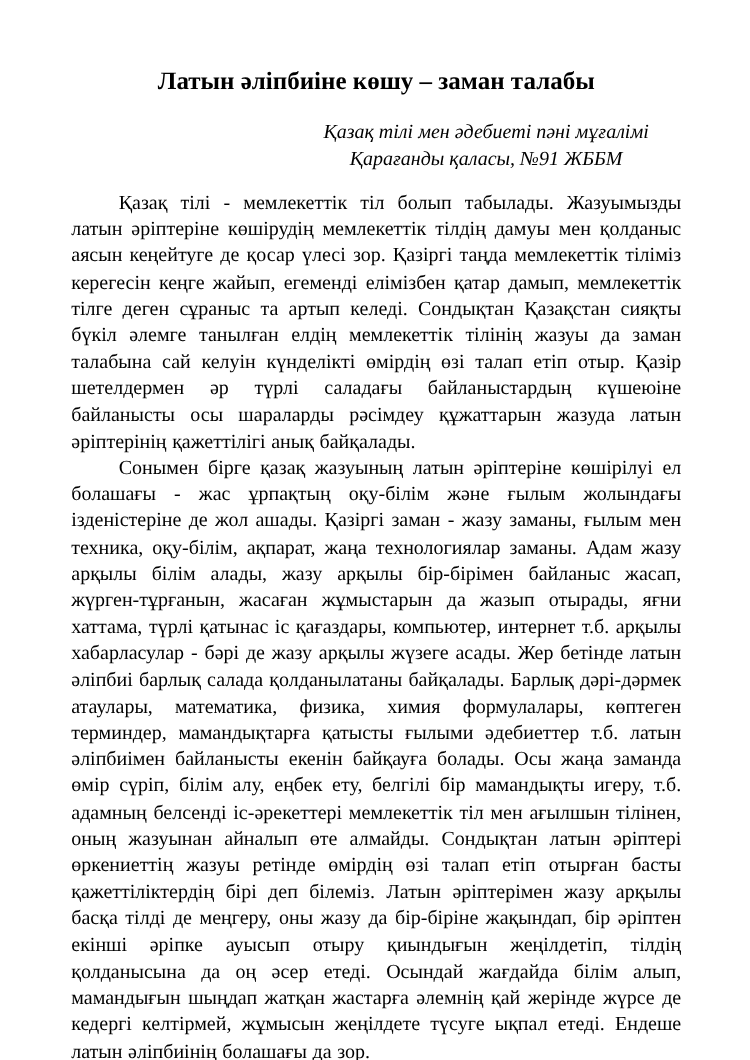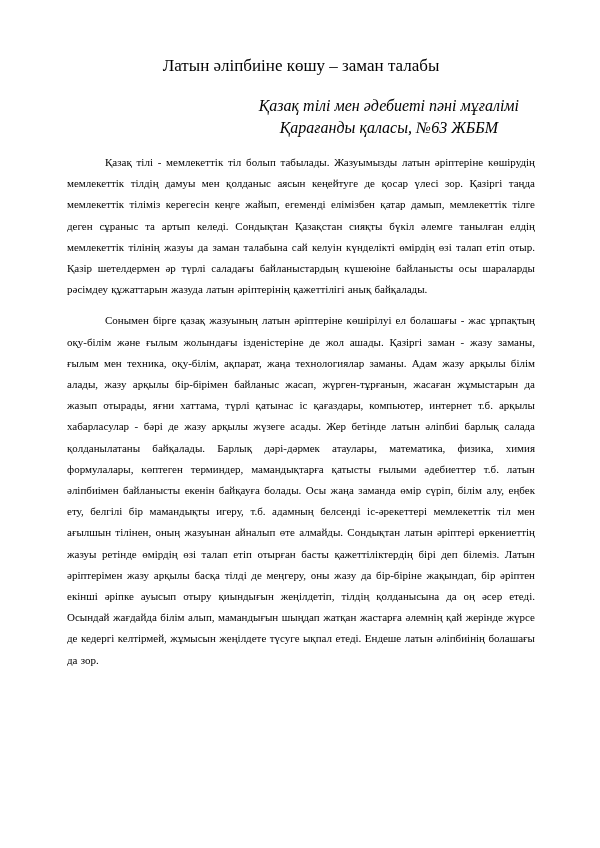--- a/index.html
+++ b/index.html
@@ -12,52 +12,52 @@
     width: 600px;
     height: 848px;
     box-sizing: border-box;
     background: #ffffff;
     color: #000000;
     font-family: "Liberation Serif", "DejaVu Serif", serif;
     padding: 55px 55px 0 57px;
     overflow: hidden;
   }
   .doc-title {
-    font-size: 17px;
+    font-size: 20px;
     line-height: 21px;
-    font-weight: normal;
+    font-weight: bold;
     text-align: center;
     margin: 0 0 19px 0;
   }
   .byline {
     font-style: italic;
     font-size: 16px;
     line-height: 21.5px;
     width: fit-content;
     margin: 4px 26px 14px auto;
     text-align: center;
     white-space: nowrap;
   }
   .para {
-    margin: 10px;
-    font-size: 11px;
+    margin: 0;
+    font-size: 16px;
     line-height: 21.2px;
     text-align: justify;
     text-indent: 38px;
     word-spacing: 0.5px;
   }
 </style>
 </head>
 <body>
 
 <div class="page">
   <h1 class="doc-title">Латын әліпбиіне көшу – заман талабы</h1>
 
   <div class="byline">
     <div>Қазақ тілі мен әдебиеті пәні мұғалімі</div>
-    <div>Қарағанды қаласы, №63 ЖББМ</div>
+    <div>Қарағанды қаласы, №91 ЖББМ</div>
   </div>
 
   <p class="para">Қазақ тілі - мемлекеттік тіл болып табылады. Жазуымызды латын әріптеріне көшірудің мемлекеттік тілдің дамуы мен қолданыс аясын кеңейтуге де қосар үлесі зор. Қазіргі таңда мемлекеттік тіліміз керегесін кеңге жайып, егеменді елімізбен қатар дамып, мемлекеттік тілге деген сұраныс та артып келеді. Сондықтан Қазақстан сияқты бүкіл әлемге танылған елдің мемлекеттік тілінің жазуы да заман талабына сай келуін күнделікті өмірдің өзі талап етіп отыр. Қазір шетелдермен әр түрлі саладағы байланыстардың күшеюіне байланысты осы шараларды рәсімдеу құжаттарын жазуда латын әріптерінің қажеттілігі анық байқалады.</p>
 
   <p class="para">Сонымен бірге қазақ жазуының латын әріптеріне көшірілуі ел болашағы - жас ұрпақтың оқу-білім және ғылым жолындағы ізденістеріне де жол ашады. Қазіргі заман - жазу заманы, ғылым мен техника, оқу-білім, ақпарат, жаңа технологиялар заманы. Адам жазу арқылы білім алады, жазу арқылы бір-бірімен байланыс жасап, жүрген-тұрғанын, жасаған жұмыстарын да жазып отырады, яғни хаттама, түрлі қатынас іс қағаздары, компьютер, интернет т.б. арқылы хабарласулар - бәрі де жазу арқылы жүзеге асады. Жер бетінде латын әліпбиі барлық салада қолданылатаны байқалады. Барлық дәрі-дәрмек атаулары, математика, физика, химия формулалары, көптеген терминдер, мамандықтарға қатысты ғылыми әдебиеттер т.б. латын әліпбиімен байланысты екенін байқауға болады. Осы жаңа заманда өмір сүріп, білім алу, еңбек ету, белгілі бір мамандықты игеру, т.б. адамның белсенді іс-әрекеттері мемлекеттік тіл мен ағылшын тілінен, оның жазуынан айналып өте алмайды. Сондықтан латын әріптері өркениеттің жазуы ретінде өмірдің өзі талап етіп отырған басты қажеттіліктердің бірі деп білеміз. Латын әріптерімен жазу арқылы басқа тілді де меңгеру, оны жазу да бір-біріне жақындап, бір әріптен екінші әріпке ауысып отыру қиындығын жеңілдетіп, тілдің қолданысына да оң әсер етеді. Осындай жағдайда білім алып, мамандығын шыңдап жатқан жастарға әлемнің қай жерінде жүрсе де кедергі келтірмей, жұмысын жеңілдете түсуге ықпал етеді. Ендеше латын әліпбиінің болашағы да зор.</p>
 
 </div>
 
 </body></html>

